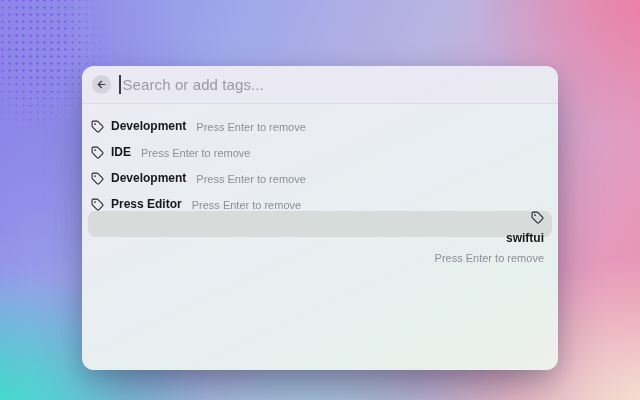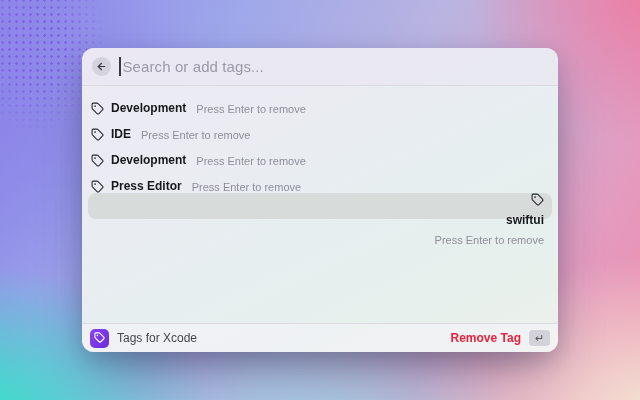--- a/index.html
+++ b/index.html
@@ -20,21 +20,21 @@
   .dots-overlay {
     position: absolute; left: -8px; top: -10px; width: 130px; height: 180px;
     background-image: radial-gradient(circle, var(--accent, #7c3aed) 1px, transparent 1.5px);
     background-size: 7px 7px;
     opacity: 0.55;
     -webkit-mask-image: radial-gradient(70% 65% at 35% 30%, #000 30%, transparent 78%);
     mask-image: radial-gradient(70% 65% at 35% 30%, #000 30%, transparent 78%);
   }
 
   .launcher-window {
-    position: absolute; left: 82px; top: 48px; width: 476px; height: 304px;
+    position: absolute; left: 82px; top: 66px; width: 476px; height: 304px;
     border-radius: 12px;
     background: linear-gradient(155deg, #edeaf4 0%, #eaecf2 30%, #e7eef0 55%, #e6f0ec 78%, #eef0ec 100%);
     box-shadow: 0 25px 50px -12px rgba(30,30,60,0.40), 0 8px 22px rgba(30,30,60,0.18);
     display: flex; flex-direction: column;
     overflow: hidden;
   }
 
   .search-header {
     height: 38px; flex: none;
     display: flex; align-items: center; gap: 8px;
@@ -162,29 +162,14 @@
         <circle cx="7.5" cy="7.5" r="0.6" fill="currentColor"></circle>
       </svg>
     </span>
     <span class="tag-name">swiftui</span>
     <span class="tag-hint">Press Enter to remove</span>
   </div>
     </div>
 
   <div class="window-spacer"></div>
 
-  <div class="footer-bar">
-    <div class="app-icon">
-      <span>
-        <svg width="11" height="11" viewBox="0 0 24 24" fill="none" stroke="#ffffff" stroke-width="2.4" stroke-linejoin="round">
-          <path d="M12.586 2.586A2 2 0 0 0 11.172 2H4a2 2 0 0 0-2 2v7.172a2 2 0 0 0 .586 1.414l8.704 8.704a2.426 2.426 0 0 0 3.42 0l6.58-6.58a2.426 2.426 0 0 0 0-3.42z"></path>
-          <circle cx="7.5" cy="7.5" r="0.6" fill="#ffffff"></circle>
-        </svg>
-      </span>
-    </div>
-    <span class="app-name">Tags for Xcode</span>
-    <div class="footer-actions">
-      <span class="action-label">Remove Tag</span>
-      <span class="keycap">↵</span>
-    </div>
-  </div>
 
 </div>
 
 </body></html>

